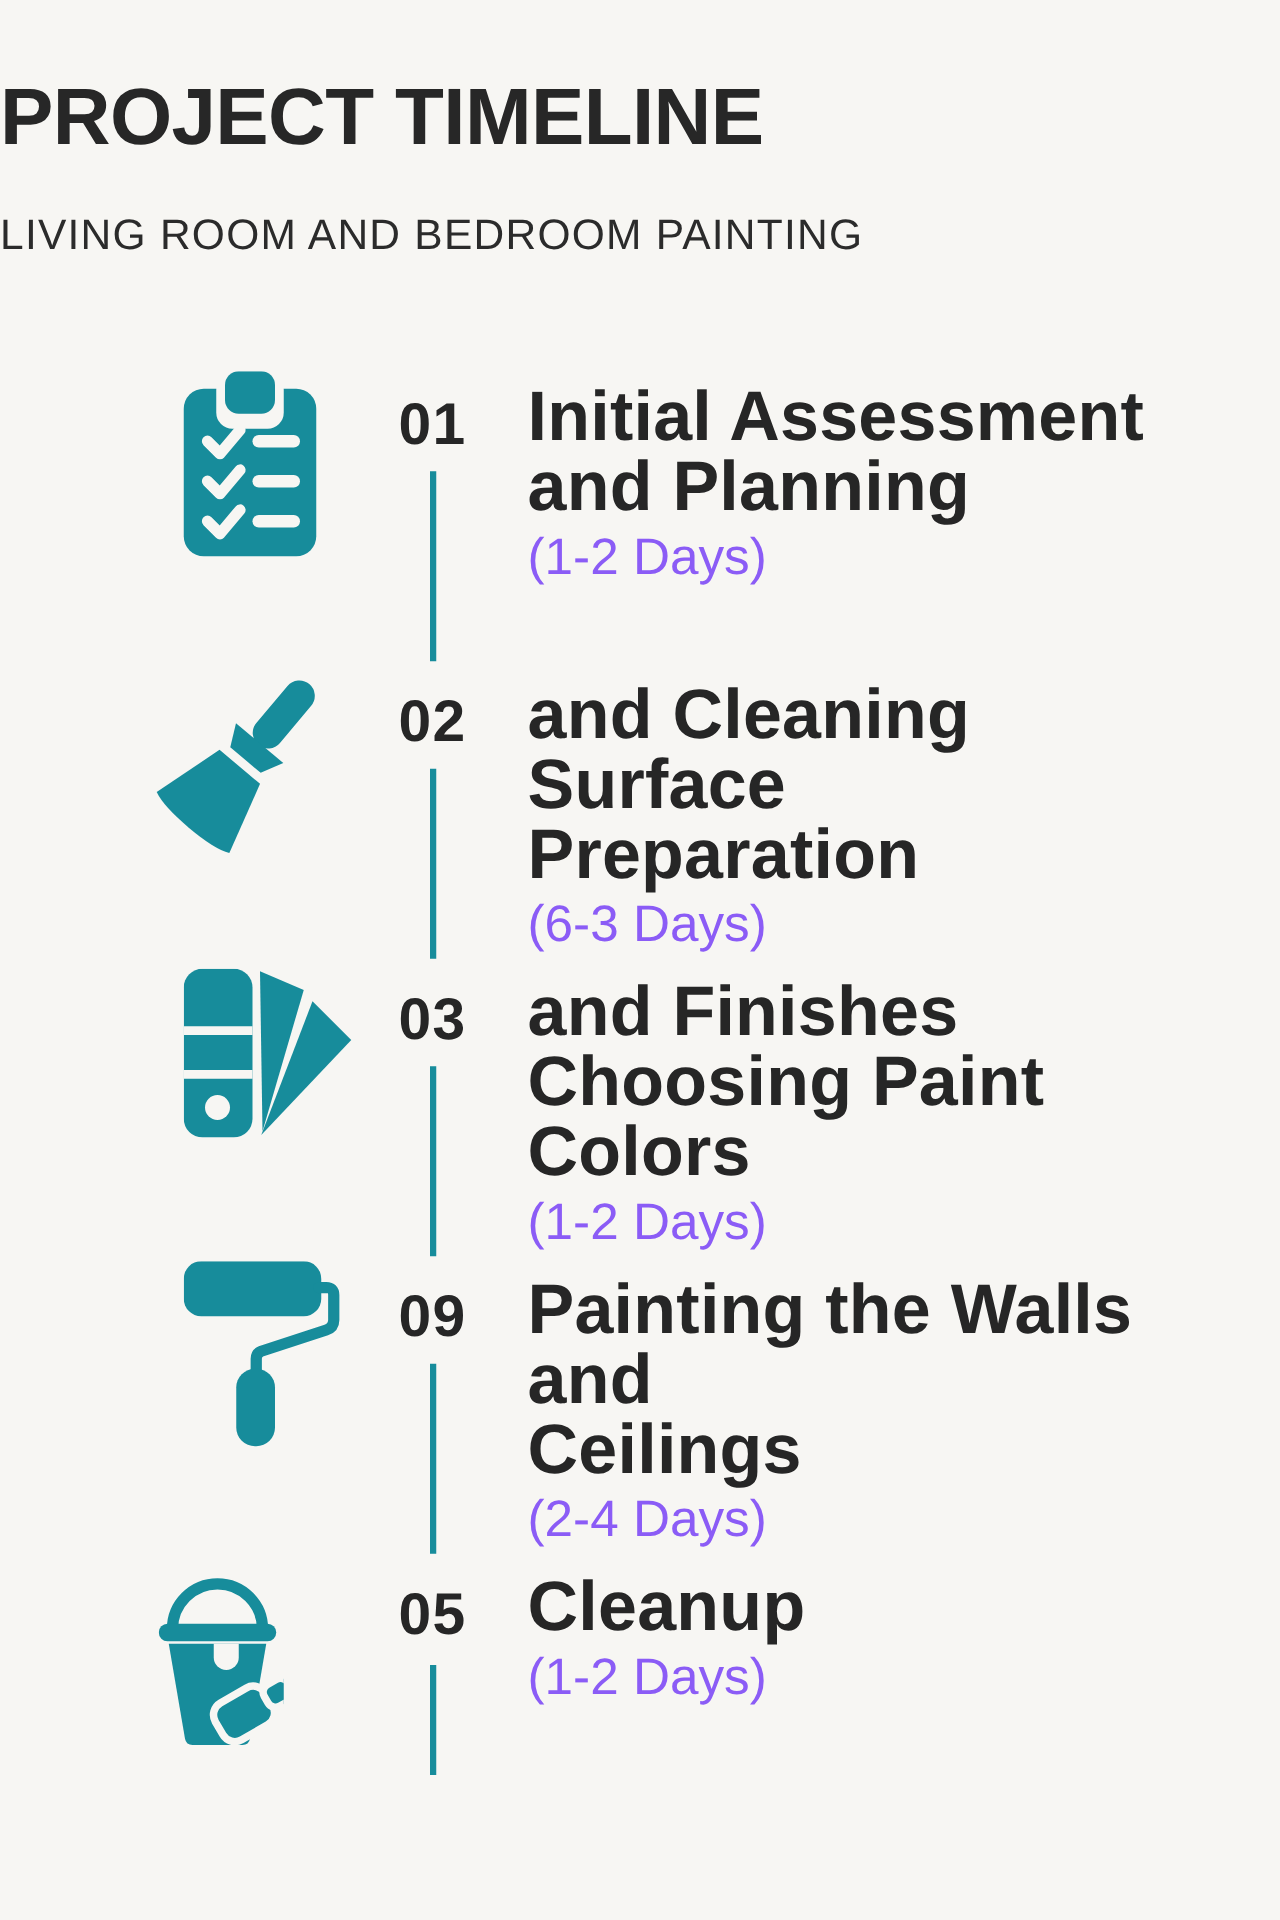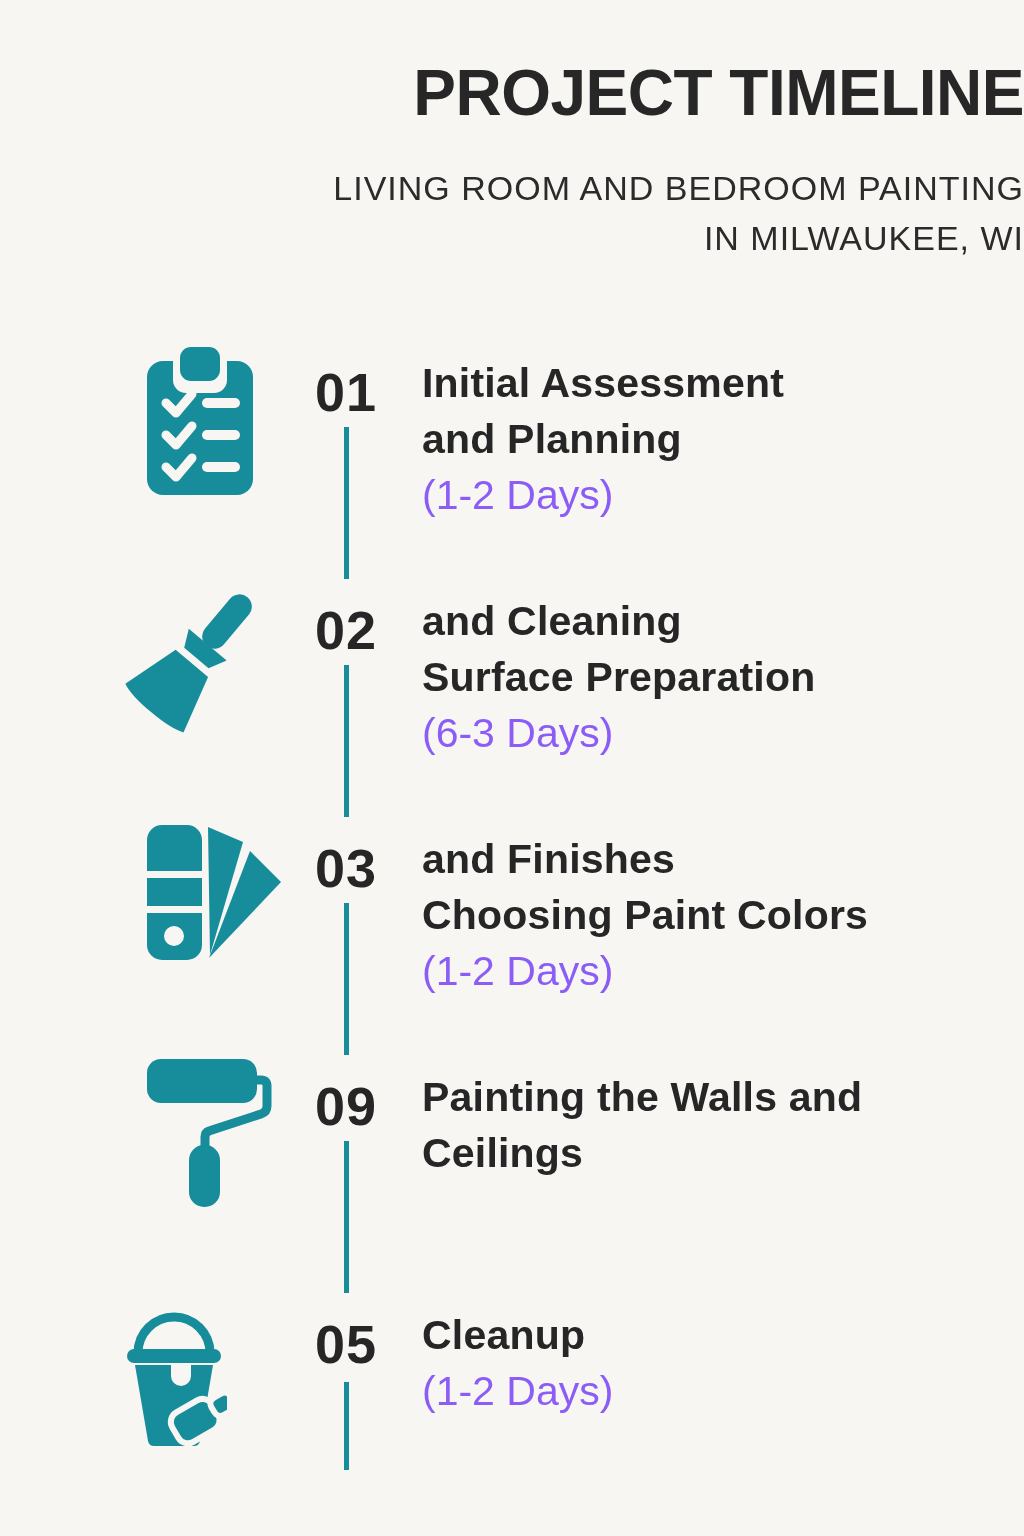--- a/index.html
+++ b/index.html
@@ -6,21 +6,21 @@
     --accent:#178c9b;
     --text:#262626;
     --bg:#f7f6f3;
   }
   *{margin:0;padding:0;box-sizing:border-box}
   html,body{background:var(--bg)}
   body{font-family:"Liberation Sans", sans-serif;}
   .canvas{position:relative;width:1024px;height:1536px;margin:0 auto;background:var(--bg);overflow:hidden}
 
   
-  .hdr{text-align:right}
+  .hdr{text-align:left}
   .hdr h1{
     margin-top:58px;font-size:64px;line-height:70px;font-weight:800;
     letter-spacing:-0.5px;color:#272727;
   }
   .subtitle{
     margin-top:35px;font-size:34px;line-height:50px;font-weight:400;
     letter-spacing:1px;color:#2b2b2b;
   }
   .subtitle span{display:block}
 
@@ -37,38 +37,37 @@
   svg.icon .check{fill:none;stroke:var(--bg);stroke-width:9;stroke-linecap:round;stroke-linejoin:round}
   svg.icon .frame{fill:none;stroke:currentColor;stroke-width:9;stroke-linecap:round;stroke-linejoin:round}
   svg.icon .brush{fill:currentColor;stroke:var(--bg);stroke-width:6}
   .icon-clipboard{width:110px;margin-top:2px}
   .icon-scraper{width:150px;margin-left:-8px}
   .icon-swatches{width:135px;margin-left:28px;margin-top:4px}
   .icon-roller{width:125px;margin-left:18px}
   .icon-bucket{width:100px;margin-left:-46px;margin-top:-2px}
 
   .num-cell{position:absolute;left:296px;top:12px;width:100px;text-align:center}
-  .step-number{font-size:54px;font-weight:700;letter-spacing:1px;color:var(--text)}
+  .step-number{font-size:47px;font-weight:700;letter-spacing:1px;color:var(--text)}
   .connector{position:absolute;left:344px;top:78px;width:5px;height:152px;background:var(--accent)}
   .step-row.last .connector{top:81px;height:88px}
 
   .text-cell{position:absolute;left:422px;top:6px;width:520px}
-  .step-title{font-size:41px;font-weight:700;line-height:56px;letter-spacing:0.2px;color:var(--text)}
+  .step-title{font-size:56px;font-weight:700;line-height:56px;letter-spacing:0.2px;color:var(--text)}
   .title-line{display:block}
   .step-days{font-size:41px;font-weight:400;line-height:56px;color:#8b5cf6}
 </style>
 </head>
 <body>
 
 <div class="canvas">
   <header class="hdr">
     <h1>PROJECT TIMELINE</h1>
     <p class="subtitle">
       <span>LIVING ROOM AND BEDROOM PAINTING</span>
-      <span>IN MILWAUKEE, WI</span>
     </p>
   </header>
   <main id="steps">
   <section class="step-row">
     <div class="icon-cell">
           <svg class="icon icon-clipboard" viewBox="0 0 110 150">
     <rect x="2" y="14" width="106" height="134" rx="16"></rect>
     <rect class="cut" x="28" y="2" width="54" height="44" rx="13"></rect>
     <rect x="35" y="0" width="40" height="34" rx="11"></rect>
     <path class="check" d="M21 56 L31 66 L47 47"></path>
@@ -149,20 +148,21 @@
         </div>
     <div class="num-cell">
       <div class="step-number">09</div>
     </div>
     <div class="connector"></div>
     <div class="text-cell">
       <div class="step-title">
         <span class="title-line">Painting the Walls and</span>
         <span class="title-line">Ceilings</span>
       </div>
+      <div class="step-days">(2-4 Days)</div>
     </div>
   </section>
 
   <section class="step-row last">
     <div class="icon-cell">
           <svg class="icon icon-bucket" viewBox="0 0 100 168">
     <path class="frame" d="M11 58 A 36 36 0 1 1 83 58"></path>
     <rect x="0" y="54" width="94" height="14" rx="7"></rect>
     <path d="M8 70 H86 L73 146 Q72 151 67 151 H27 Q22 151 21 146 Z"></path>
     <path class="cut" d="M44 70 v11 a10 10 0 0 0 20 0 v-11 z"></path>

